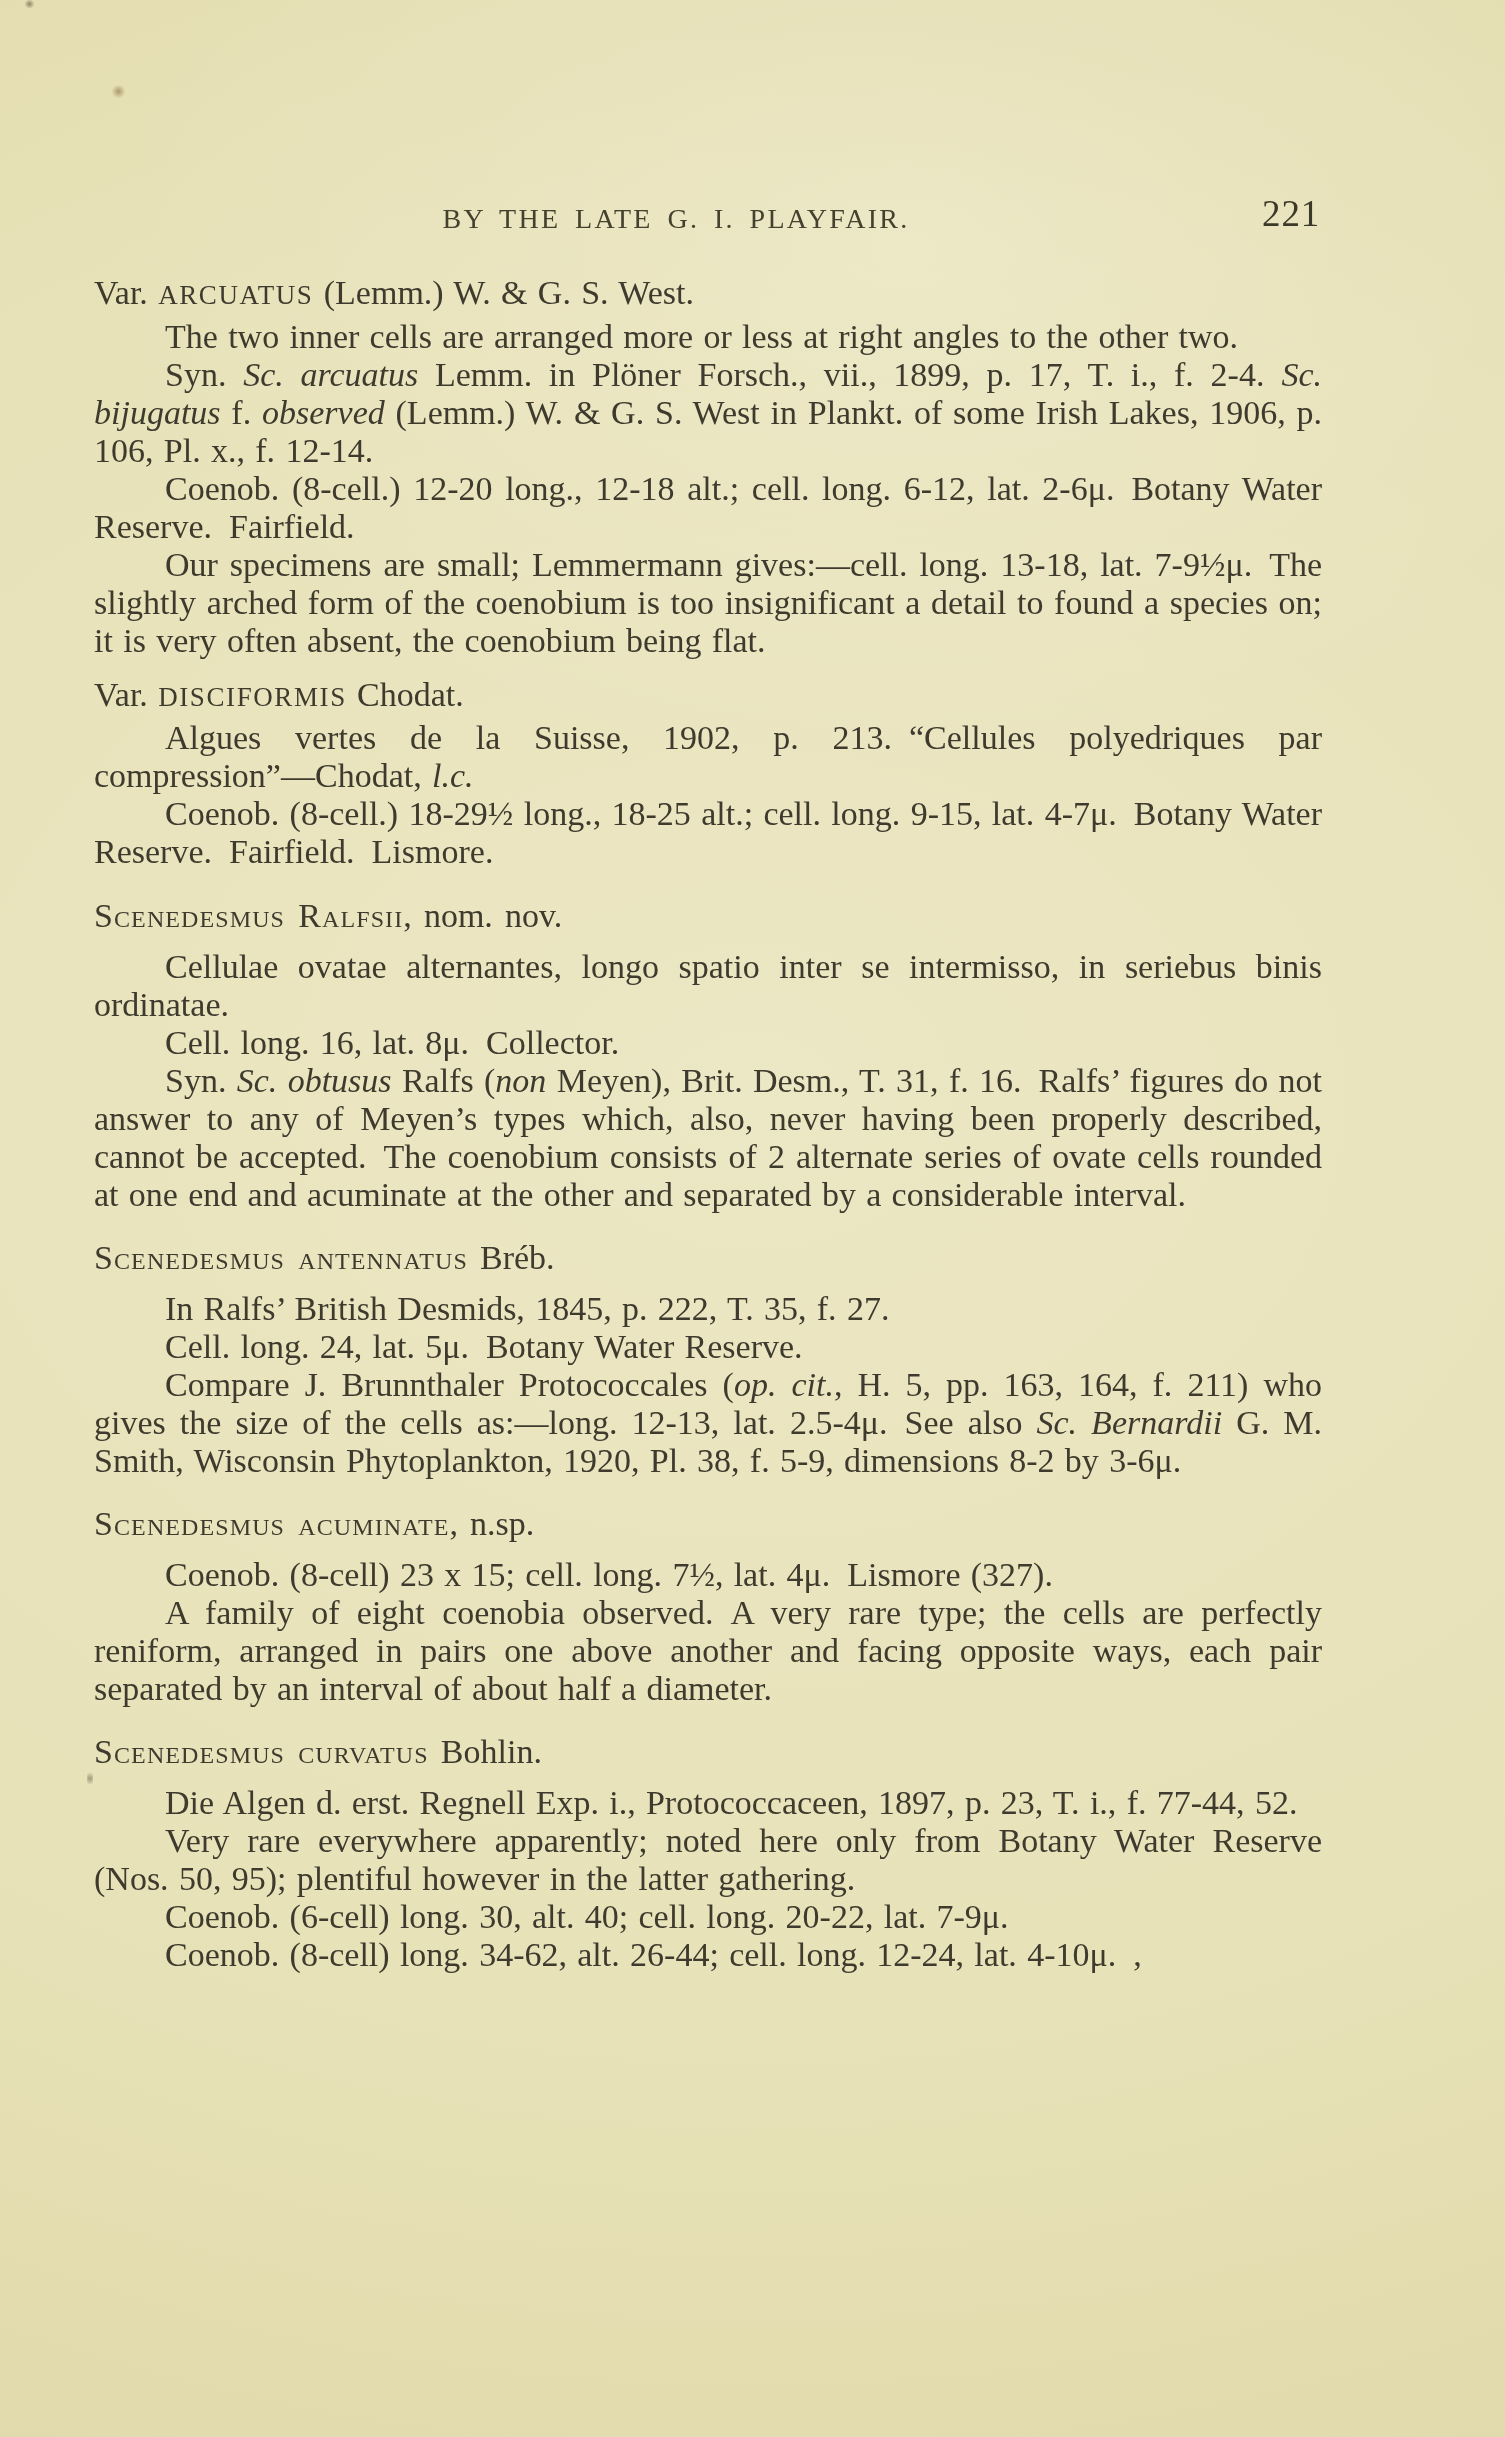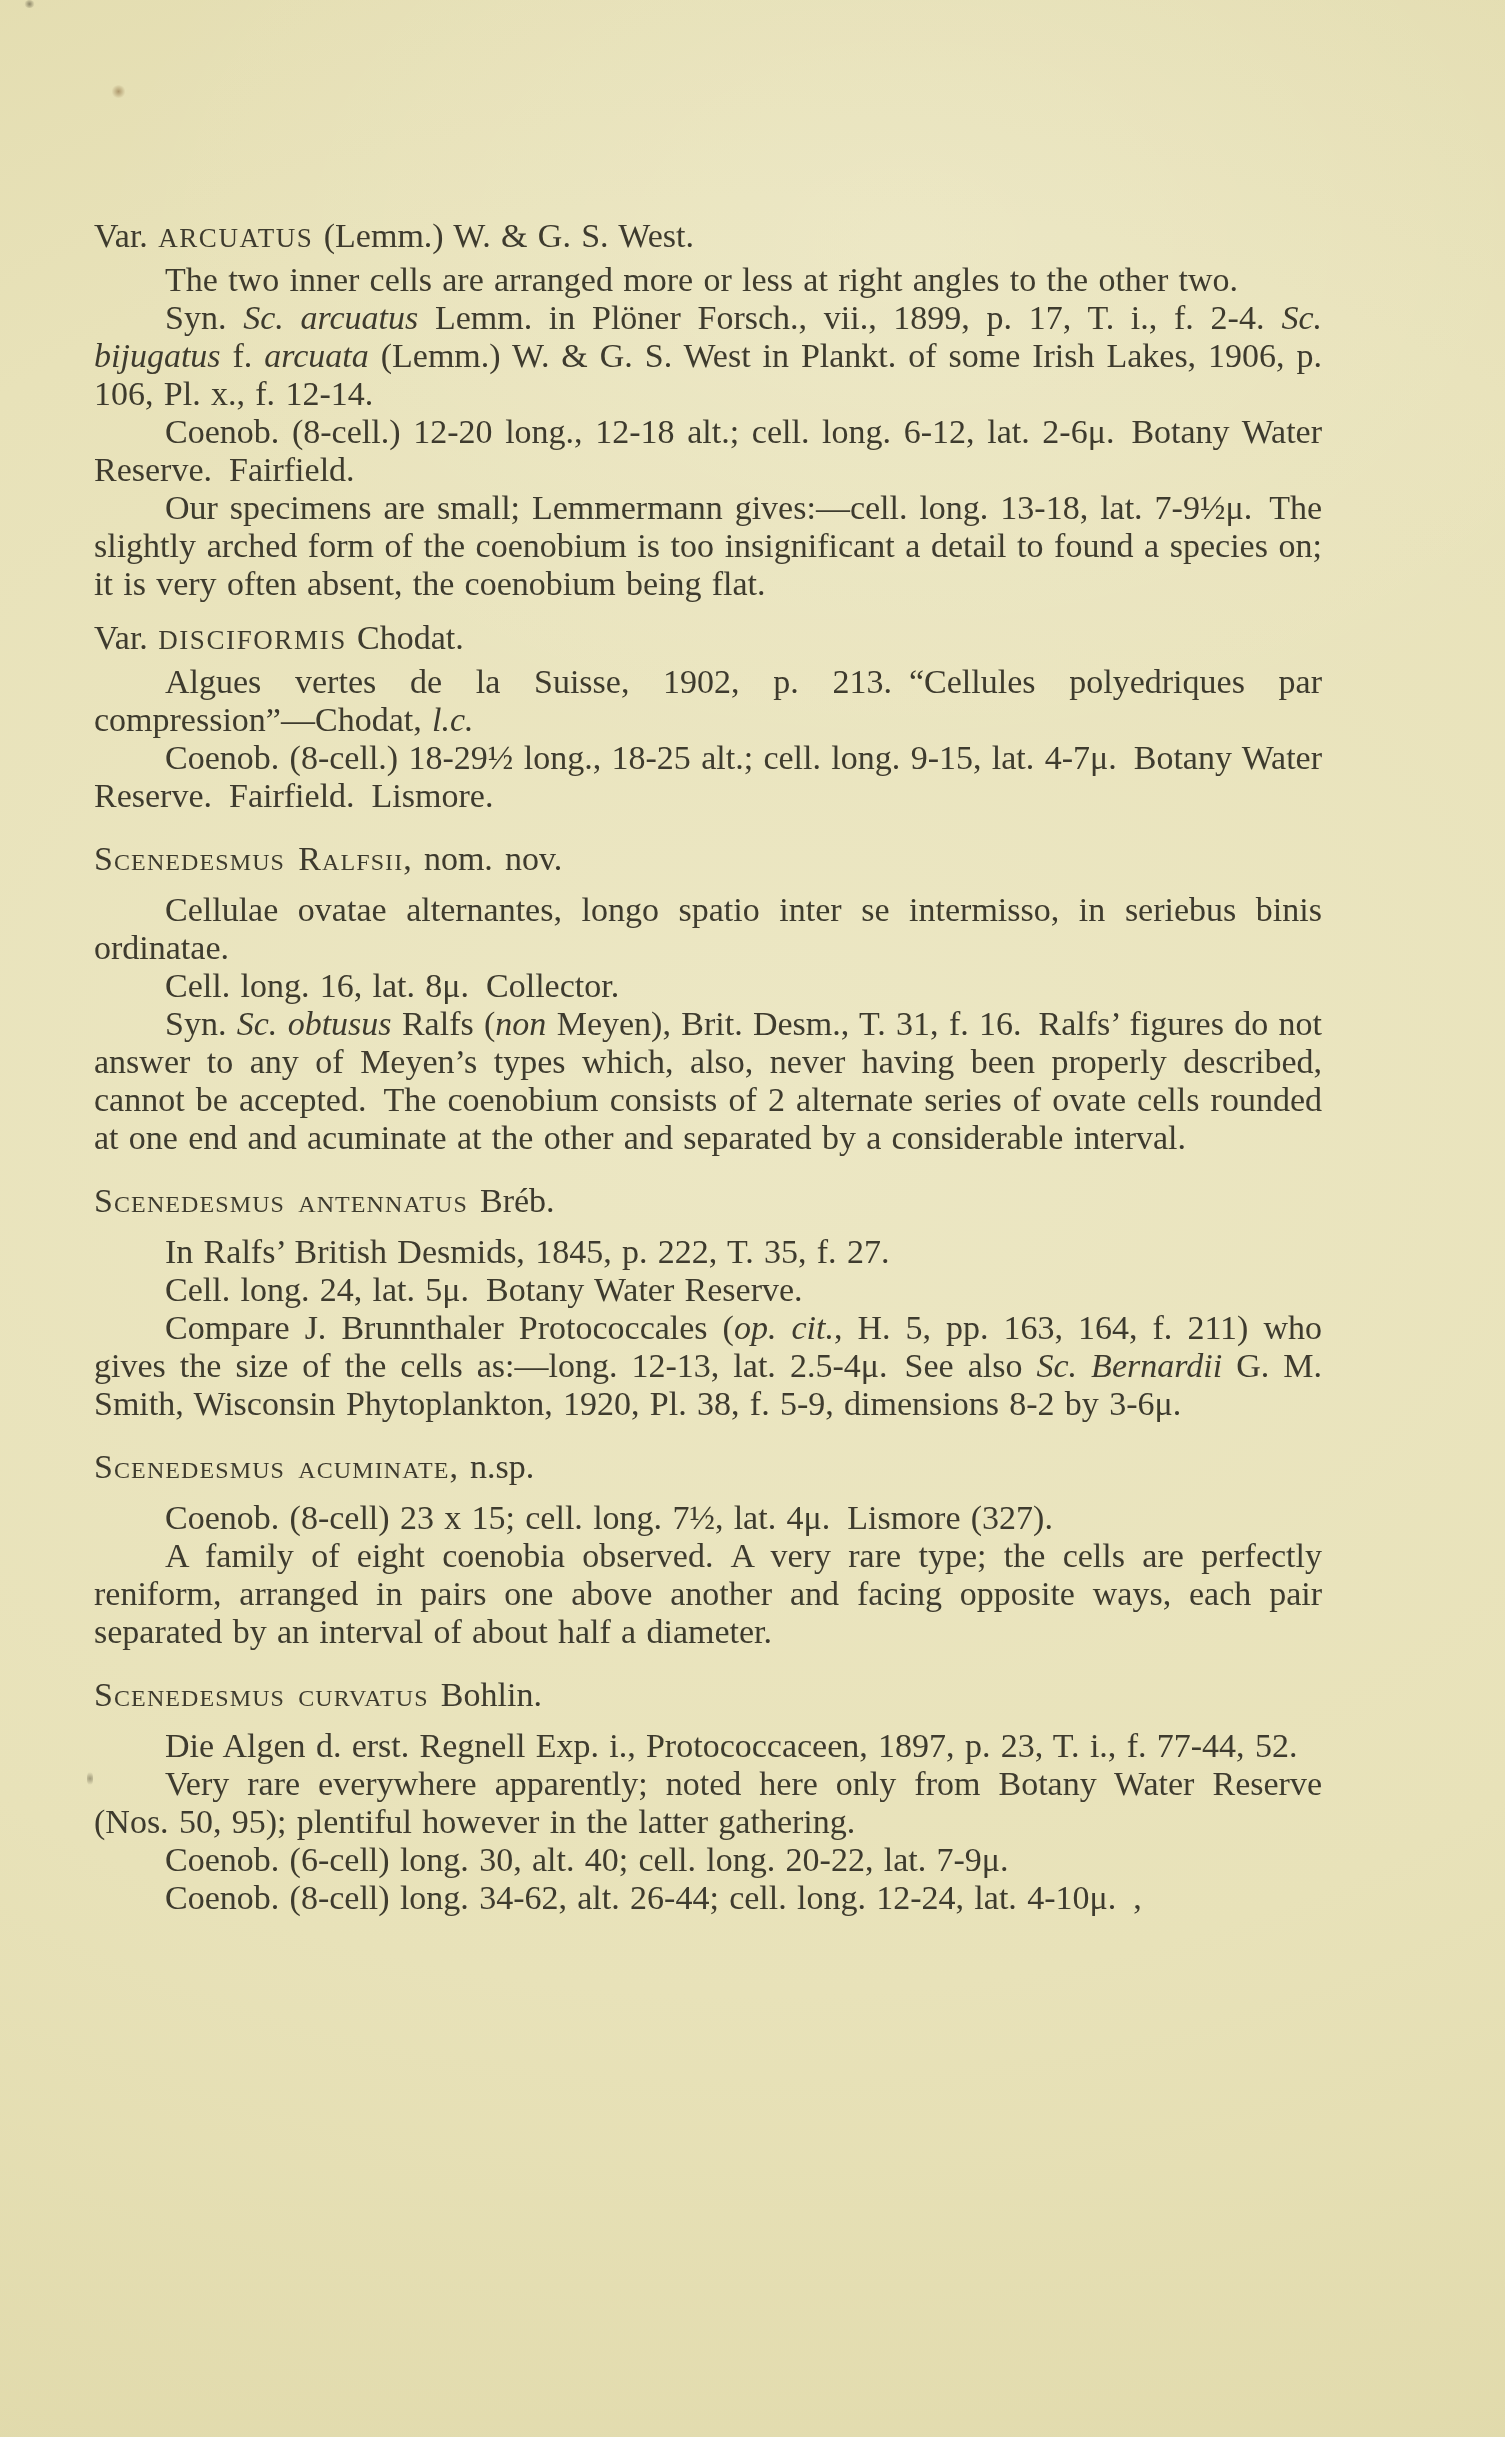--- a/index.html
+++ b/index.html
@@ -53,24 +53,28 @@
 </style>
 </head>
 <body>
 
 <div class="sheet">
   <div class="speck speck-1"></div>
   <div class="speck speck-2"></div>
   <div class="speck speck-3"></div>
 
   <div class="text-block">
+    <div class="running-header">
+      <span class="title">BY THE LATE G. I. PLAYFAIR.</span>
+      <span class="page-number">221</span>
+    </div>
     <div id="page-body">
         <p class="para flush"><span>Var. </span><span class="caps">ARCUATUS</span><span> (Lemm.) W. &amp; G. S. West.</span></p>
         <p class="para indent"><span>The two inner cells are arranged more or less at right angles to the other two.</span></p>
-        <p class="para indent"><span>Syn. </span><span class="it">Sc. arcuatus</span><span> Lemm. in Plöner Forsch., vii., 1899, p. 17, T. i., f. 2-4. </span><span class="it">Sc. bijugatus</span><span> f. </span><span class="it">arcuata</span><span> (Lemm.) W. &amp; G. S. West in Plankt. of some Irish Lakes, 1906, p. 106, Pl. x., f. 12-14.</span></p>
+        <p class="para indent"><span>Syn. </span><span class="it">Sc. arcuatus</span><span> Lemm. in Plöner Forsch., vii., 1899, p. 17, T. i., f. 2-4. </span><span class="it">Sc. bijugatus</span><span> f. </span><span class="it">observed</span><span> (Lemm.) W. &amp; G. S. West in Plankt. of some Irish Lakes, 1906, p. 106, Pl. x., f. 12-14.</span></p>
         <p class="para indent"><span>Coenob. (8-cell.) 12-20 long., 12-18 alt.; cell. long. 6-12, lat. 2-6μ. Botany Water Reserve. Fairfield.</span></p>
         <p class="para indent"><span>Our specimens are small; Lemmermann gives:—cell. long. 13-18, lat. 7-9½μ. The slightly arched form of the coenobium is too insignificant a detail to found a species on; it is very often absent, the coenobium being flat.</span></p>
         <p class="para flush"><span>Var. </span><span class="caps">DISCIFORMIS</span><span> Chodat.</span></p>
         <p class="para indent"><span>Algues vertes de la Suisse, 1902, p. 213. “Cellules polyedriques par compression”—Chodat, </span><span class="it">l.c.</span></p>
         <p class="para indent"><span>Coenob. (8-cell.) 18-29½ long., 18-25 alt.; cell. long. 9-15, lat. 4-7μ. Botany Water Reserve. Fairfield. Lismore.</span></p>
         <p class="para heading"><span class="smallcaps">Scenedesmus Ralfsii</span><span>, nom. nov.</span></p>
         <p class="para indent"><span>Cellulae ovatae alternantes, longo spatio inter se intermisso, in seriebus binis ordinatae.</span></p>
         <p class="para indent"><span>Cell. long. 16, lat. 8μ. Collector.</span></p>
         <p class="para indent"><span>Syn. </span><span class="it">Sc. obtusus</span><span> Ralfs (</span><span class="it">non</span><span> Meyen), Brit. Desm., T. 31, f. 16. Ralfs’ figures do not answer to any of Meyen’s types which, also, never having been properly described, cannot be accepted. The coenobium consists of 2 alternate series of ovate cells rounded at one end and acuminate at the other and separated by a considerable interval.</span></p>
         <p class="para heading"><span class="smallcaps">Scenedesmus antennatus</span><span> Bréb.</span></p>

